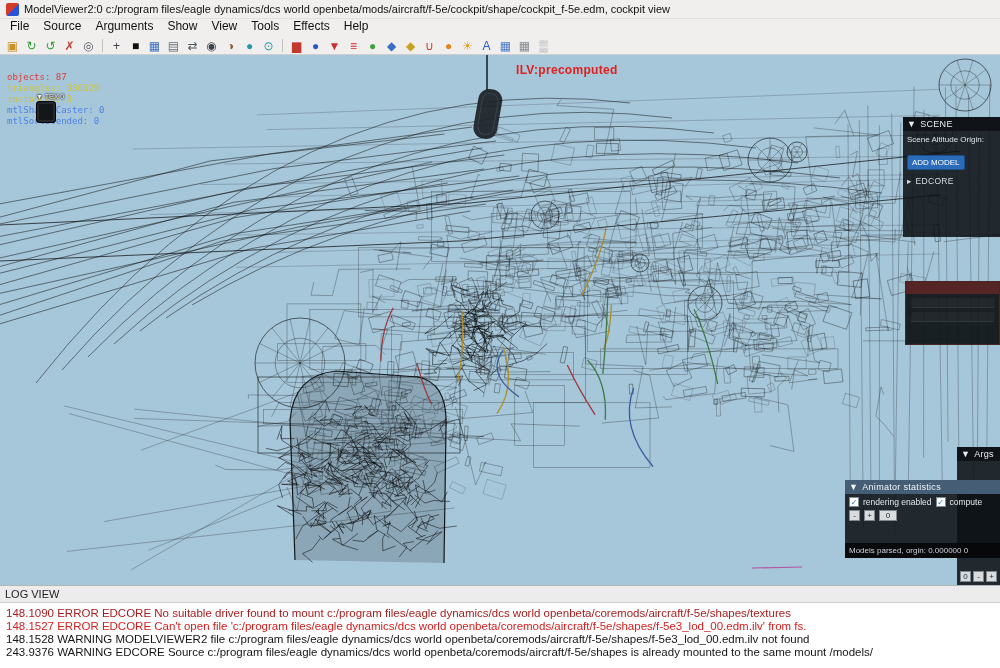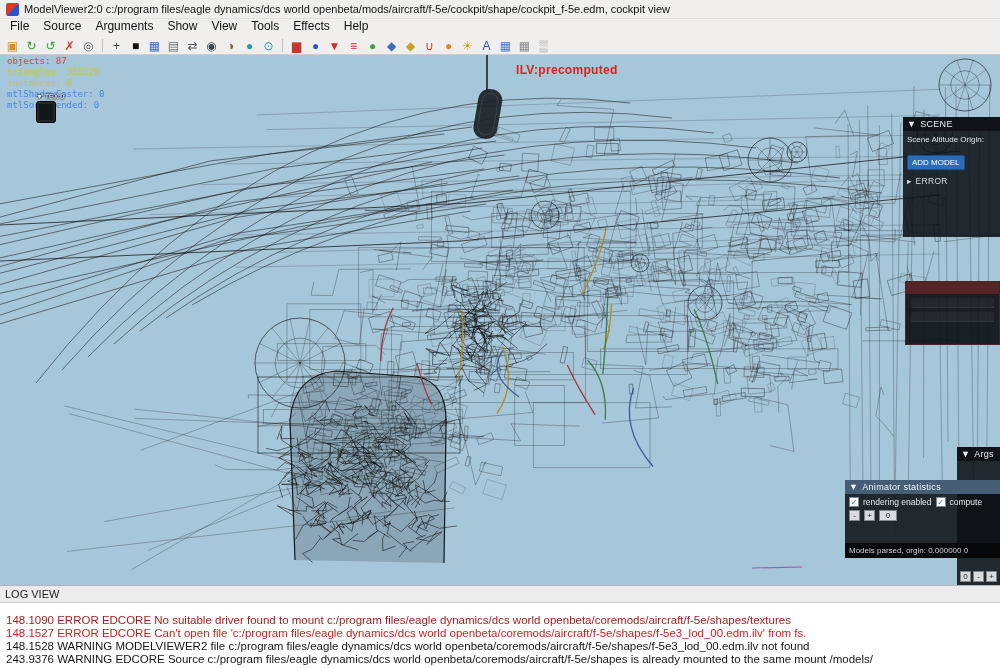--- a/index.html
+++ b/index.html
@@ -7,21 +7,21 @@
   body{font-family:"Liberation Sans",sans-serif;background:#e8e6e3;font-size:12px;color:#111}
   .titlebar{height:19px;background:#f0efee;display:flex;align-items:center;gap:5px;padding:0 6px;font-size:11px;border-bottom:1px solid #e2e0dd}
   .app-icon{width:13px;height:13px;border-radius:2px;background:linear-gradient(135deg,#d43a2a 0 50%,#2a52d4 50% 100%);flex:0 0 auto}
   .menubar{height:18px;background:#f0efee;display:flex;padding:0 3px;font-size:12px}
   .menu-item{padding:0 7px;border-radius:2px;cursor:default}
   .toolbar{height:18px;background:#f0efee;border-bottom:1px solid #cfcfcf;display:flex;align-items:center;padding:0 4px;gap:2px}
   .tb-icon{width:17px;height:16px;display:flex;align-items:center;justify-content:center;font-size:12px;line-height:1;border-radius:2px;cursor:default}
   .tb-sep{width:1px;height:13px;background:#c2c2c2;margin:0 3px}
   .viewport{position:relative;width:1000px;height:530px;background:#a6c6d9;overflow:hidden}
   .wire{position:absolute;inset:0}
-  .stats{position:absolute;left:7px;top:1px;font-family:"DejaVu Sans Mono",monospace;font-size:9px;line-height:11px;z-index:2}
+  .stats{position:absolute;left:7px;top:17px;font-family:"DejaVu Sans Mono",monospace;font-size:9px;line-height:11px;z-index:2}
   .ilv{position:absolute;left:516px;top:8px;color:#e01f1f;font-size:12px;font-weight:bold;letter-spacing:.3px;z-index:2}
   .texw{position:absolute;left:36px;top:38px;z-index:3}
   .texl{font-size:7px;color:#f2f2f2;text-shadow:0 0 2px #000,0 0 2px #000;white-space:nowrap}
   .texsq{width:20px;height:22px;background:#14171a;border:1px solid #000;border-radius:3px;margin-top:1px;box-shadow:inset 0 0 0 2px #23282d}
   .panel{position:absolute;background:rgba(13,17,21,.87);color:#d8dde2;font-size:9px;overflow:hidden}
   .panel-h{background:#101418;color:#e9edf0;padding:2px 4px;font-size:9px;letter-spacing:.3px;white-space:nowrap;display:flex;gap:4px;align-items:center}
   .scene-panel{left:903px;top:62px;width:97px;height:120px}
   .panel-b{padding:4px 4px 0 4px}
   .scene-label{font-size:8px;white-space:nowrap;overflow:hidden;margin-bottom:11px;color:#dfe4e8}
   .btn-blue{background:#2b6cb8;color:#fff;border:1px solid #1d4f8c;font-size:8px;font-family:"Liberation Sans",sans-serif;padding:2px 4px;border-radius:2px;display:inline-block;cursor:default}
@@ -34,21 +34,21 @@
   .args-btns{display:flex;gap:2px}
   .mini-btn{min-width:11px;height:11px;background:#d9dcdf;color:#23282d;border:1px solid #7e868e;font-size:8px;line-height:10px;text-align:center;display:inline-block;padding:0 1px;cursor:default}
   .mini-btn.wide{min-width:18px}
   .anim-panel{left:845px;top:425px;width:155px;height:78px;z-index:5;display:flex;flex-direction:column}
   .anim-h{background:#455d75;color:#f2f5f8}
   .anim-row{display:flex;gap:4px;align-items:center;padding:3px 4px 0 4px;white-space:nowrap;overflow:hidden}
   .cb{width:10px;height:10px;background:#fff;border:1px solid #7a8894;color:#2b6cd4;font-size:8px;line-height:9px;text-align:center;display:inline-block;flex:0 0 auto;cursor:default}
   .cb-label{font-size:8.5px;color:#e6eaee}
   .anim-status{margin-top:auto;background:rgba(6,8,10,.92);color:#ccd2d8;font-size:8px;padding:3px 4px;white-space:nowrap;overflow:hidden}
   .logheader{height:17px;background:#ececec;border-top:1px solid #b5b5b5;font-size:11px;color:#222;padding:2px 5px}
-  .logarea{height:66px;background:#fff;border-top:1px solid #d0d0d0;padding:11px 6px;overflow:hidden}
+  .logarea{height:66px;background:#fff;border-top:1px solid #d0d0d0;padding:4px 6px;overflow:hidden}
   .log-line{font-size:11.5px;line-height:13px;white-space:nowrap}
 </style>
 </head>
 <body>
 
 <div class="app">
 
   <div class="titlebar">
     <span class="app-icon"></span>
     <span>ModelViewer2:0 c:/program files/eagle dynamics/dcs world openbeta/mods/aircraft/f-5e/cockpit/shape/cockpit_f-5e.edm, cockpit view</span>
@@ -1190,21 +1190,21 @@
     <div class="panel scene-panel">
       <div class="panel-h">
         <span>▼</span>
         <span>SCENE</span>
       </div>
       <div class="panel-b">
         <div class="scene-label">Scene Altitude Origin:</div>
         <span class="btn-blue">ADD MODEL</span>
         <div class="models-row">
           <span>▸</span>
-          <span>ERROR</span>
+          <span>EDCORE</span>
         </div>
       </div>
     </div>
 
     <div class="panel info-panel">
       <div class="info-top"></div>
       <div class="info-row"></div>
       <div class="info-row"></div>
     </div>
 

